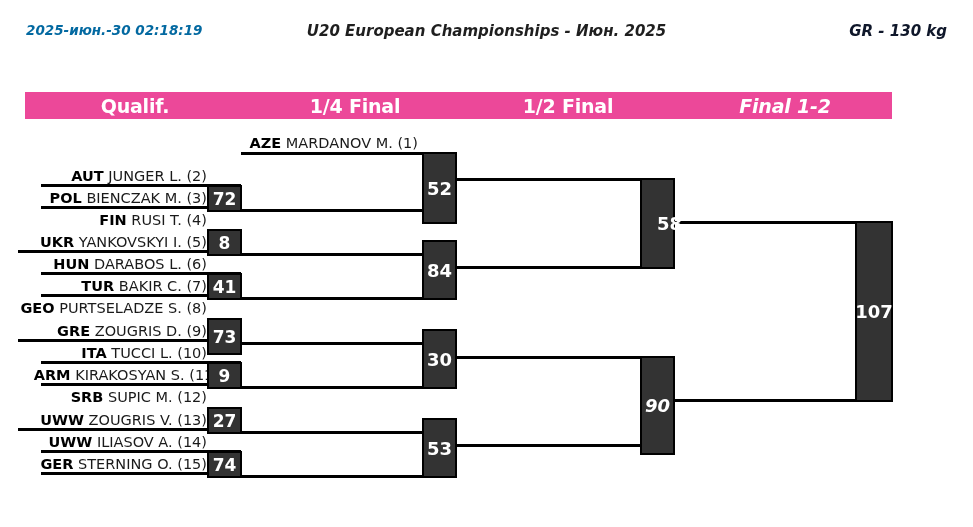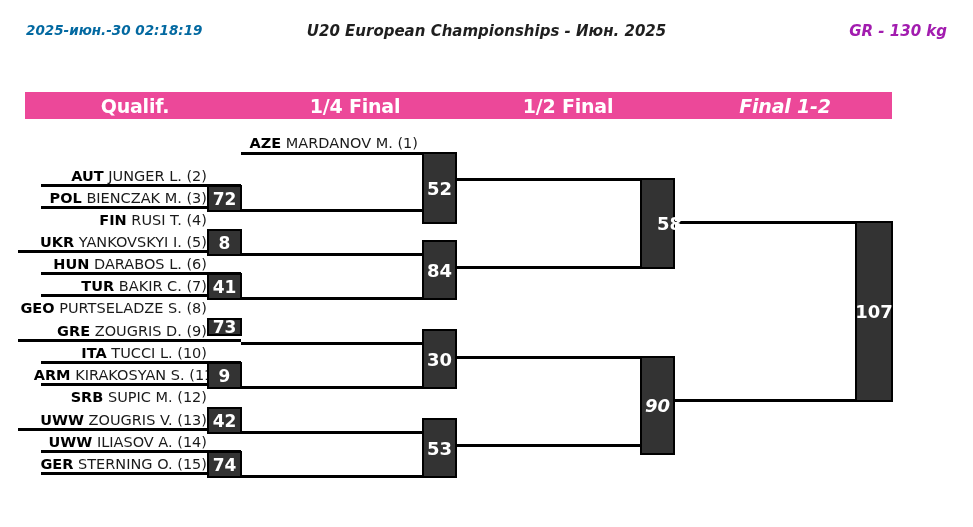--- a/index.html
+++ b/index.html
@@ -26,21 +26,21 @@
     position: absolute;
     top: 22px;
     font-style: italic;
     font-weight: bold;
     font-size: 14.5px;
     color: #3a3a3a;
     white-space: nowrap;
   }
   #meta-left  { left: 26px; font-size: 13.5px; color: #0369a1; }
   #meta-center{ left: 50%; transform: translateX(-50%); color: #1f1f1f; font-size: 15px; }
-  #meta-right { right: 26px; color: #a21caf; font-size: 15px; }
+  #meta-right { right: 26px; color: #0f172a; font-size: 15px; }
 
   
   #round-header {
     position: absolute;
     left: 25px; top: 92px;
     width: 867px; height: 27px;
     background: #ec4899;
   }
   .round-label {
     position: absolute;
@@ -203,21 +203,21 @@
   </div>
 
   <div class="qrow" style="left:18px; top:320px; width:189px;">
     <div class="qname">
       <b>GRE</b>
       <span>ZOUGRIS D.</span>
       <span>(9)</span>
     </div>
     <div class="qline" style="width:223px;"></div>
   </div>
-  <div class="score" style="left:207px; top:318px; width:35px; height:18px;">73</div>
+  <div class="score" style="left:207px; top:318px; width:35px; height:37px;">73</div>
 
   <div class="qrow" style="left:41px; top:342px; width:166px;">
     <div class="qname">
       <b>ITA</b>
       <span>TUCCI L.</span>
       <span>(10)</span>
     </div>
     <div class="qline" style="width:200px;"></div>
   </div>
 
@@ -240,21 +240,21 @@
   </div>
 
   <div class="qrow" style="left:18px; top:409px; width:189px;">
     <div class="qname">
       <b>UWW</b>
       <span>ZOUGRIS V.</span>
       <span>(13)</span>
     </div>
     <div class="qline" style="width:223px;"></div>
   </div>
-  <div class="score" style="left:207px; top:407px; width:35px; height:27px;">42</div>
+  <div class="score" style="left:207px; top:407px; width:35px; height:27px;">27</div>
 
   <div class="qrow" style="left:41px; top:431px; width:166px;">
     <div class="qname">
       <b>UWW</b>
       <span>ILIASOV A.</span>
       <span>(14)</span>
     </div>
     <div class="qline" style="width:200px;"></div>
   </div>
 

